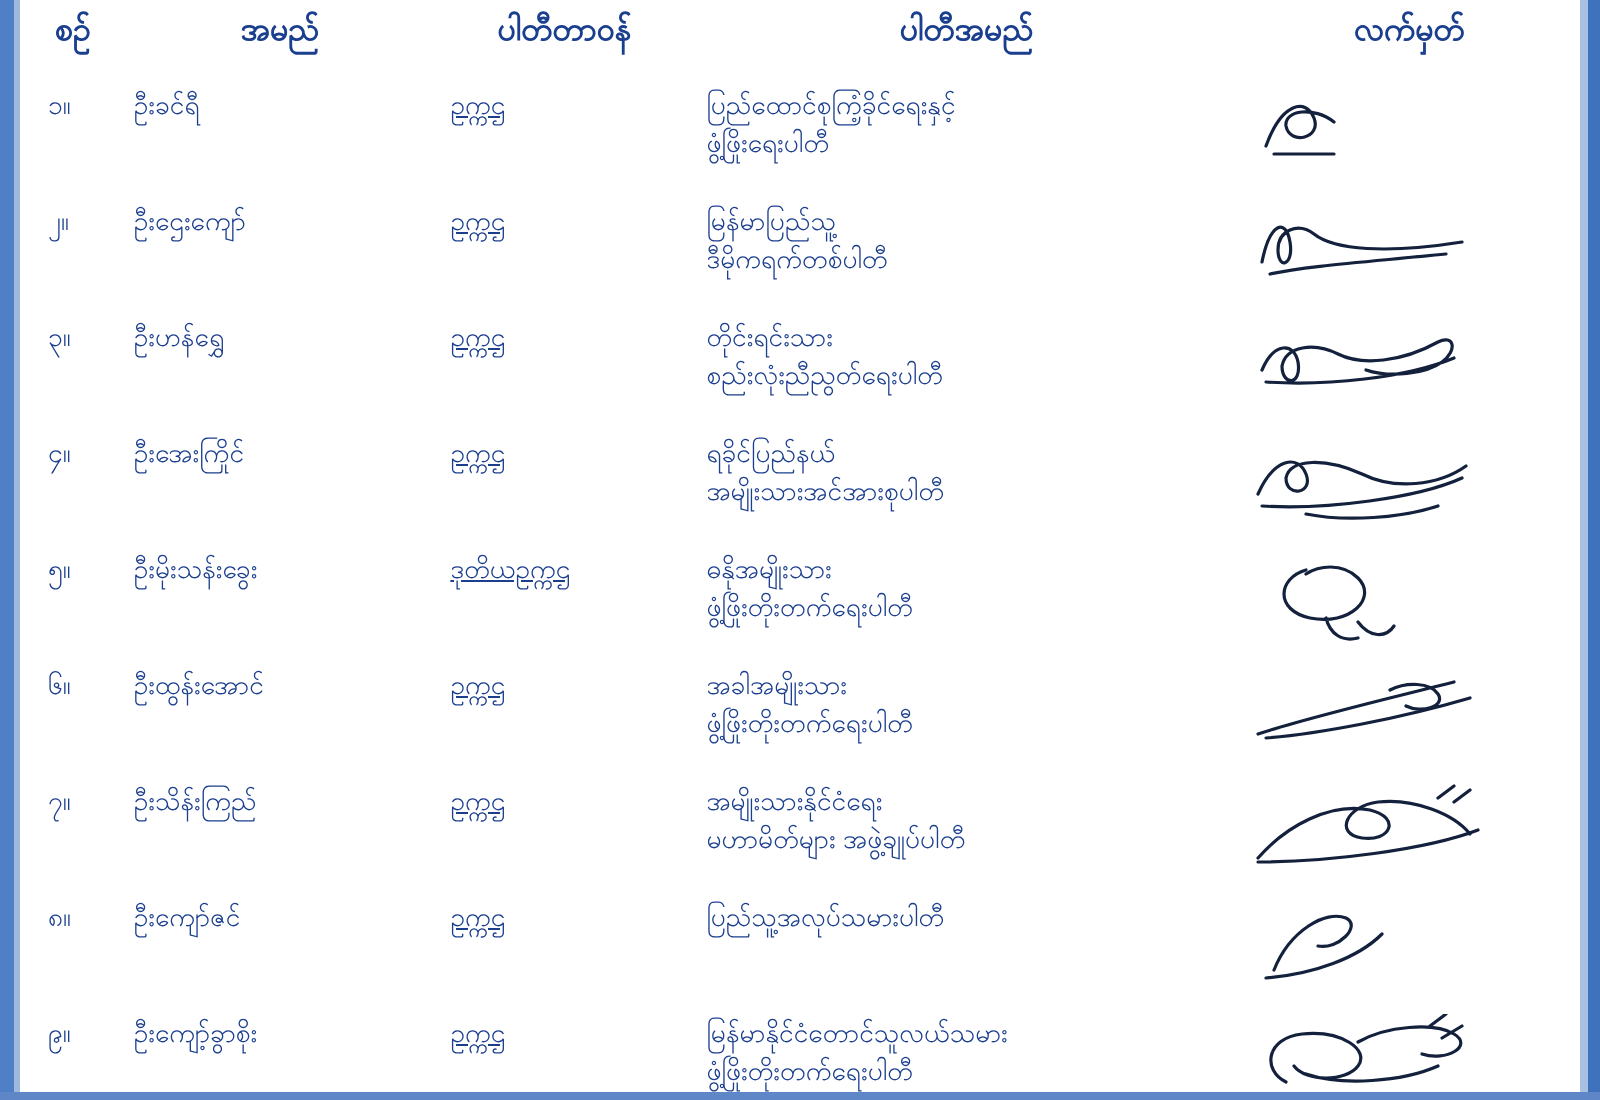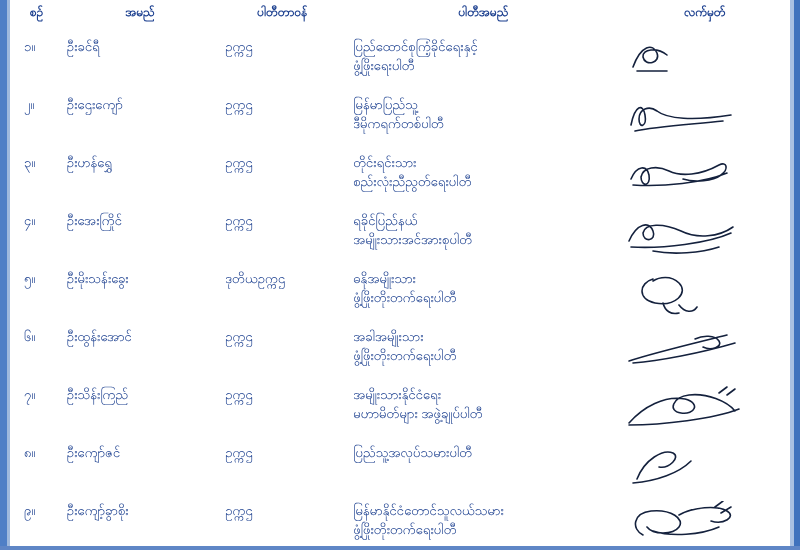--- a/index.html
+++ b/index.html
@@ -66,21 +66,21 @@
     table-layout: fixed;
     color: #1b3f8f;
   }
   table.doc col.c-no    { width: 52px; }
   table.doc col.c-name  { width: 152px; }
   table.doc col.c-reg   { width: 128px; }
   table.doc col.c-party { width: 268px; }
   table.doc col.c-sig   { width: 168px; }
 
   th.h {
-    font-size: 12px;
+    font-size: 16px;
     font-weight: bold;
     color: #1b3f8f;
     padding: 4px 2px 9px 2px;
     text-align: center;
     vertical-align: top;
     letter-spacing: 0px;
   }
   td {
     vertical-align: top;
     font-size: 13.2px;
@@ -95,20 +95,21 @@
   }
   td.name {
     text-align: left;
     padding-left: 4px;
     white-space: nowrap;
     margin-top: 43px;
   }
   td.reg {
     text-align: left;
     padding-left: 8px;
+    text-decoration: underline;
   }
   td.party {
     text-align: left;
     padding-left: 6px;
     margin-top: 32px;
   }
   td.sig {
     text-align: left;
     padding-left: 4px;
     height: 38px;

